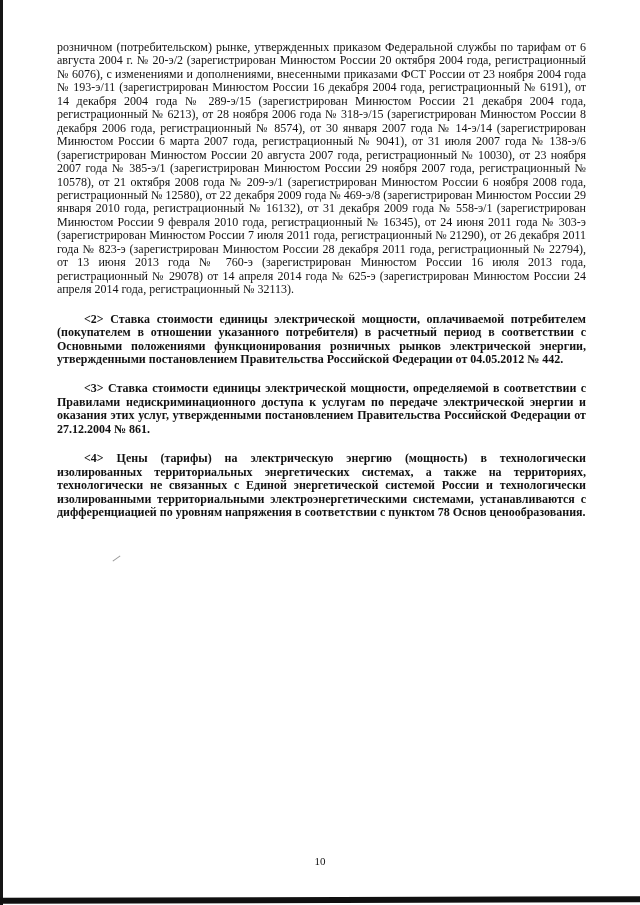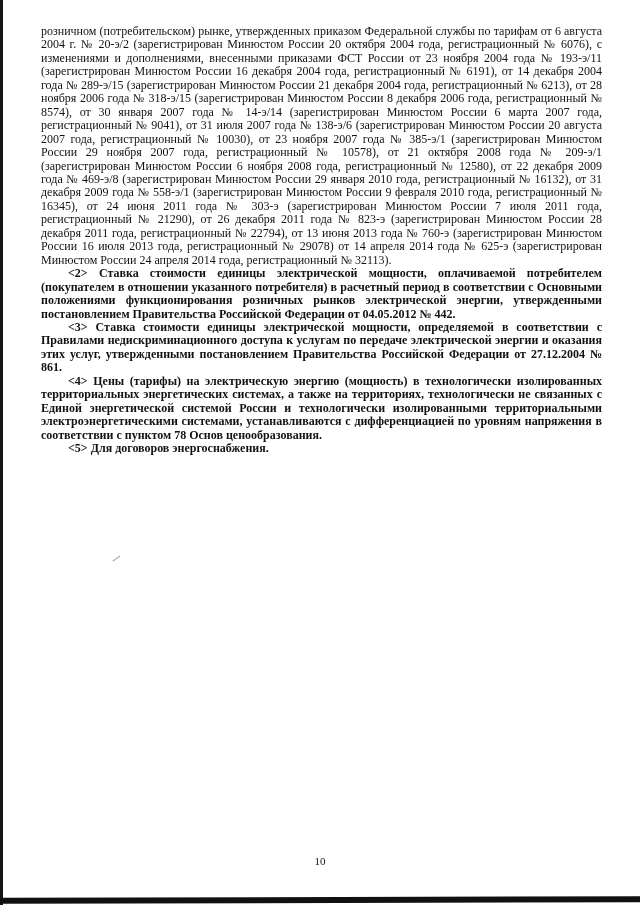--- a/index.html
+++ b/index.html
@@ -44,21 +44,21 @@
   .content {
     position: absolute;
     left: 41px;
     top: 25px;
     width: 561px;
     font-size: 12px;
     line-height: 13.45px;
     text-align: justify;
   }
   p.para {
-    margin: 0;
+    margin: 16px;
     padding: 0;
   }
   p.para.indent {
     text-indent: 27px;
     font-weight: bold;
   }
   .page-number {
     position: absolute;
     left: 0;
     top: 855px;
@@ -74,17 +74,16 @@
 <div>
   <div class="scan-edge-left"></div>
   <div class="scan-edge-bottom"></div>
   <div class="scan-artifact"></div>
 
   <div class="content">
       <p class="para">розничном (потребительском) рынке, утвержденных приказом Федеральной службы по тарифам от 6 августа 2004 г. № 20-э/2 (зарегистрирован Минюстом России 20 октября 2004 года, регистрационный № 6076), с изменениями и дополнениями, внесенными приказами ФСТ России от 23 ноября 2004 года № 193-э/11 (зарегистрирован Минюстом России 16 декабря 2004 года, регистрационный № 6191), от 14 декабря 2004 года № 289-э/15 (зарегистрирован Минюстом России 21 декабря 2004 года, регистрационный № 6213), от 28 ноября 2006 года № 318-э/15 (зарегистрирован Минюстом России 8 декабря 2006 года, регистрационный № 8574), от 30 января 2007 года № 14-э/14 (зарегистрирован Минюстом России 6 марта 2007 года, регистрационный № 9041), от 31 июля 2007 года № 138-э/6 (зарегистрирован Минюстом России 20 августа 2007 года, регистрационный № 10030), от 23 ноября 2007 года № 385-э/1 (зарегистрирован Минюстом России 29 ноября 2007 года, регистрационный № 10578), от 21 октября 2008 года № 209-э/1 (зарегистрирован Минюстом России 6 ноября 2008 года, регистрационный № 12580), от 22 декабря 2009 года № 469-э/8 (зарегистрирован Минюстом России 29 января 2010 года, регистрационный № 16132), от 31 декабря 2009 года № 558-э/1 (зарегистрирован Минюстом России 9 февраля 2010 года, регистрационный № 16345), от 24 июня 2011 года № 303-э (зарегистрирован Минюстом России 7 июля 2011 года, регистрационный № 21290), от 26 декабря 2011 года № 823-э (зарегистрирован Минюстом России 28 декабря 2011 года, регистрационный № 22794), от 13 июня 2013 года № 760-э (зарегистрирован Минюстом России 16 июля 2013 года, регистрационный № 29078) от 14 апреля 2014 года № 625-э (зарегистрирован Минюстом России 24 апреля 2014 года, регистрационный № 32113).</p>
       <p class="para indent">&lt;2&gt; Ставка стоимости единицы электрической мощности, оплачиваемой потребителем (покупателем в отношении указанного потребителя) в расчетный период в соответствии с Основными положениями функционирования розничных рынков электрической энергии, утвержденными постановлением Правительства Российской Федерации от 04.05.2012 № 442.</p>
       <p class="para indent">&lt;3&gt; Ставка стоимости единицы электрической мощности, определяемой в соответствии с Правилами недискриминационного доступа к услугам по передаче электрической энергии и оказания этих услуг, утвержденными постановлением Правительства Российской Федерации от 27.12.2004 № 861.</p>
       <p class="para indent">&lt;4&gt; Цены (тарифы) на электрическую энергию (мощность) в технологически изолированных территориальных энергетических системах, а также на территориях, технологически не связанных с Единой энергетической системой России и технологически изолированными территориальными электроэнергетическими системами, устанавливаются с дифференциацией по уровням напряжения в соответствии с пунктом 78 Основ ценообразования.</p>
-      <p class="para indent">&lt;5&gt; Для договоров энергоснабжения.</p>
     </div>
 
   <div class="page-number">10</div>
 </div>
 
 </body></html>

